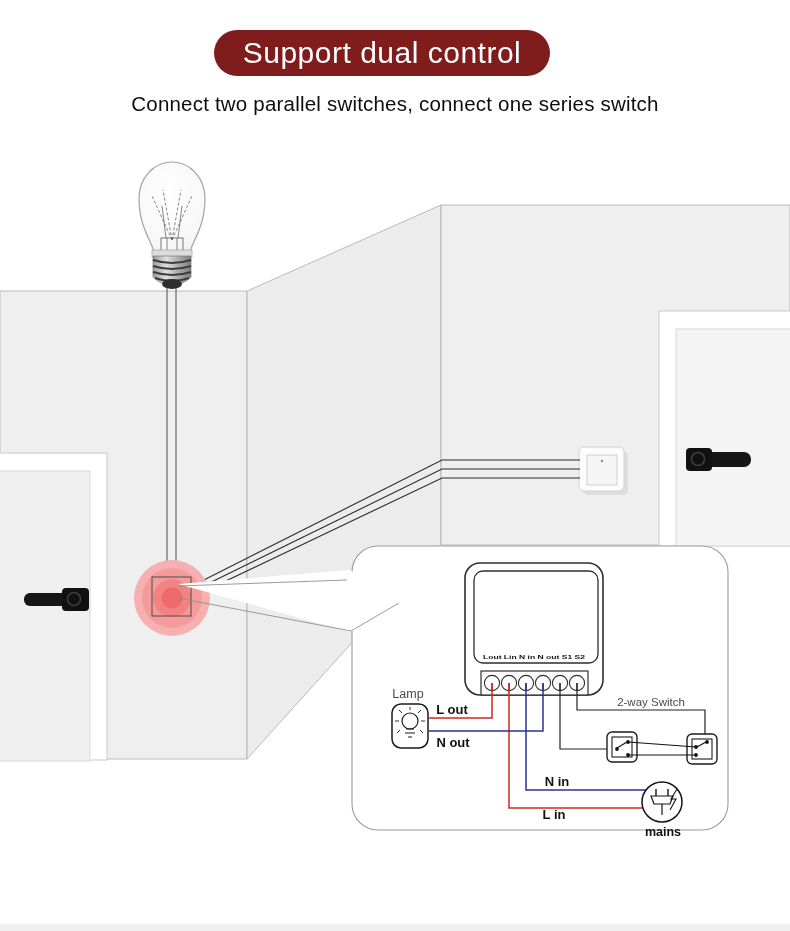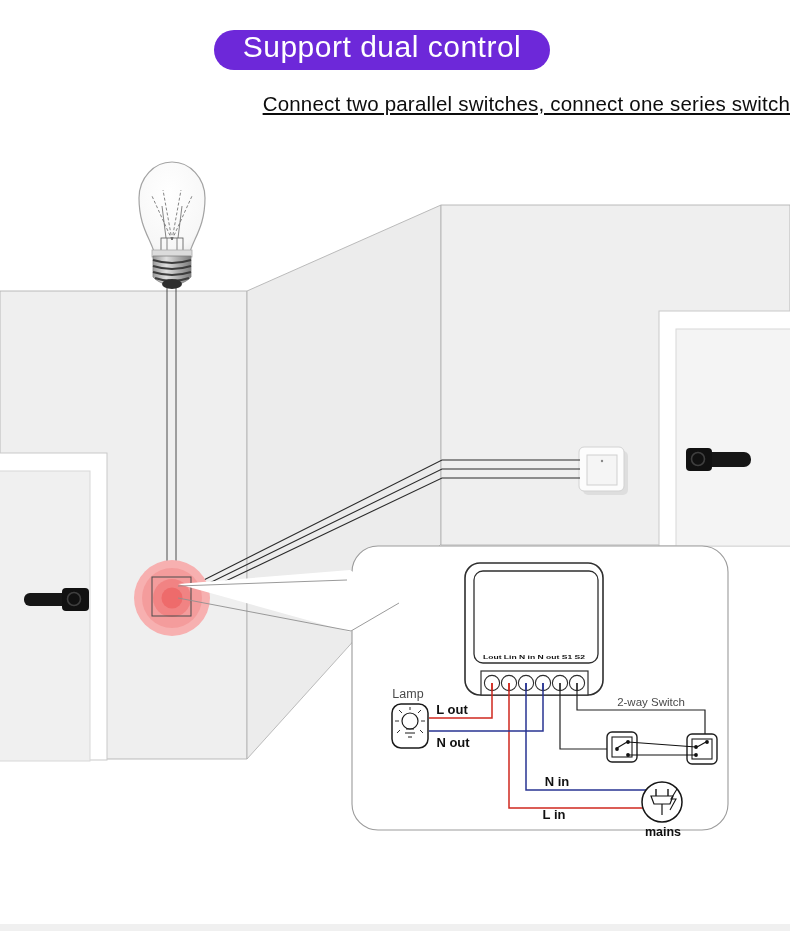--- a/index.html
+++ b/index.html
@@ -1,28 +1,28 @@
 <!DOCTYPE html>
 <html><head>
 <meta charset="utf-8">
 <style>
   html,body{margin:0;padding:0;background:#ffffff;}
   .page{
     position:relative;width:790px;height:931px;background:#ffffff;
     font-family:"Liberation Sans",sans-serif;overflow:hidden;
   }
   .banner{
-    position:absolute;left:214px;top:30px;width:336px;height:40px;
-    background:#6d28d9;border-radius:24px;color:#ffffff;
-    display:flex;align-items:flex-start;justify-content:center;
+    position:absolute;left:214px;top:30px;width:336px;height:46px;
+    background:#7f1d1d;border-radius:24px;color:#ffffff;
+    display:flex;align-items:center;justify-content:center;
     font-size:30px;letter-spacing:0.5px;
   }
   .subtitle{
-    position:absolute;left:0;top:92px;width:790px;text-align:right;
-    color:#0d0d0d;font-size:20.5px;letter-spacing:0.2px;text-decoration:underline;
+    position:absolute;left:0;top:92px;width:790px;text-align:center;
+    color:#0d0d0d;font-size:20.5px;letter-spacing:0.2px;
   }
   .scene{position:absolute;left:0;top:0;}
   .bottom-strip{
     position:absolute;left:0;top:924px;width:790px;height:7px;background:#f0f0f0;
   }
   text{font-family:"Liberation Sans",sans-serif;}
   .lbl-bold{font-weight:bold;fill:#111111;}
   .lbl-gray{fill:#4a4a4a;}
 </style>
 </head>

